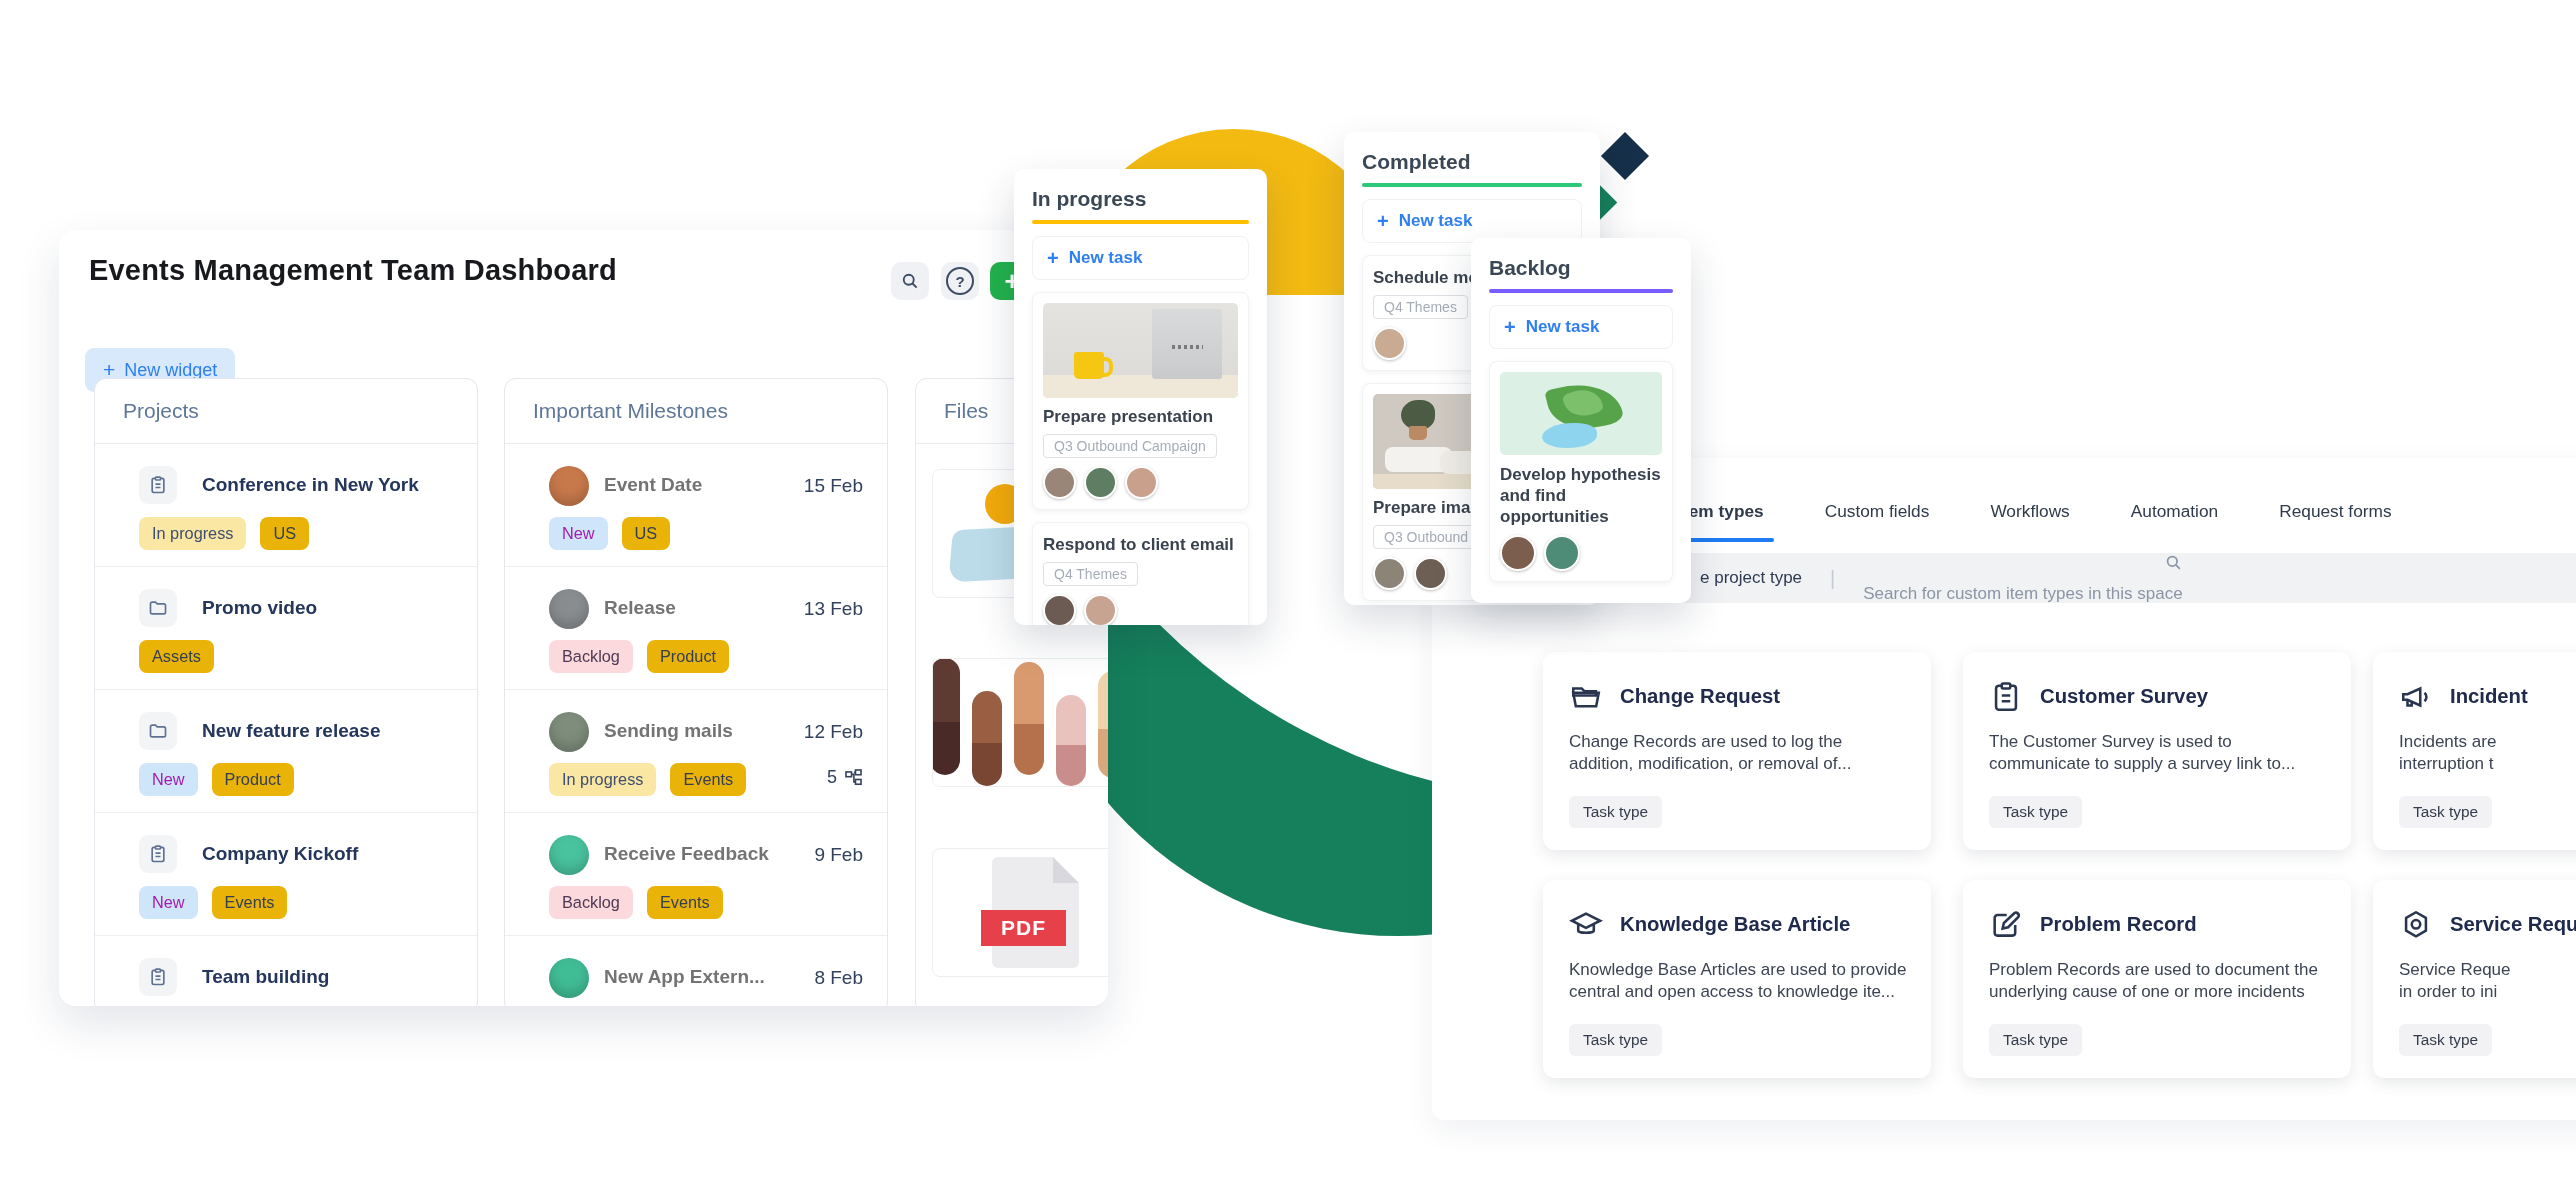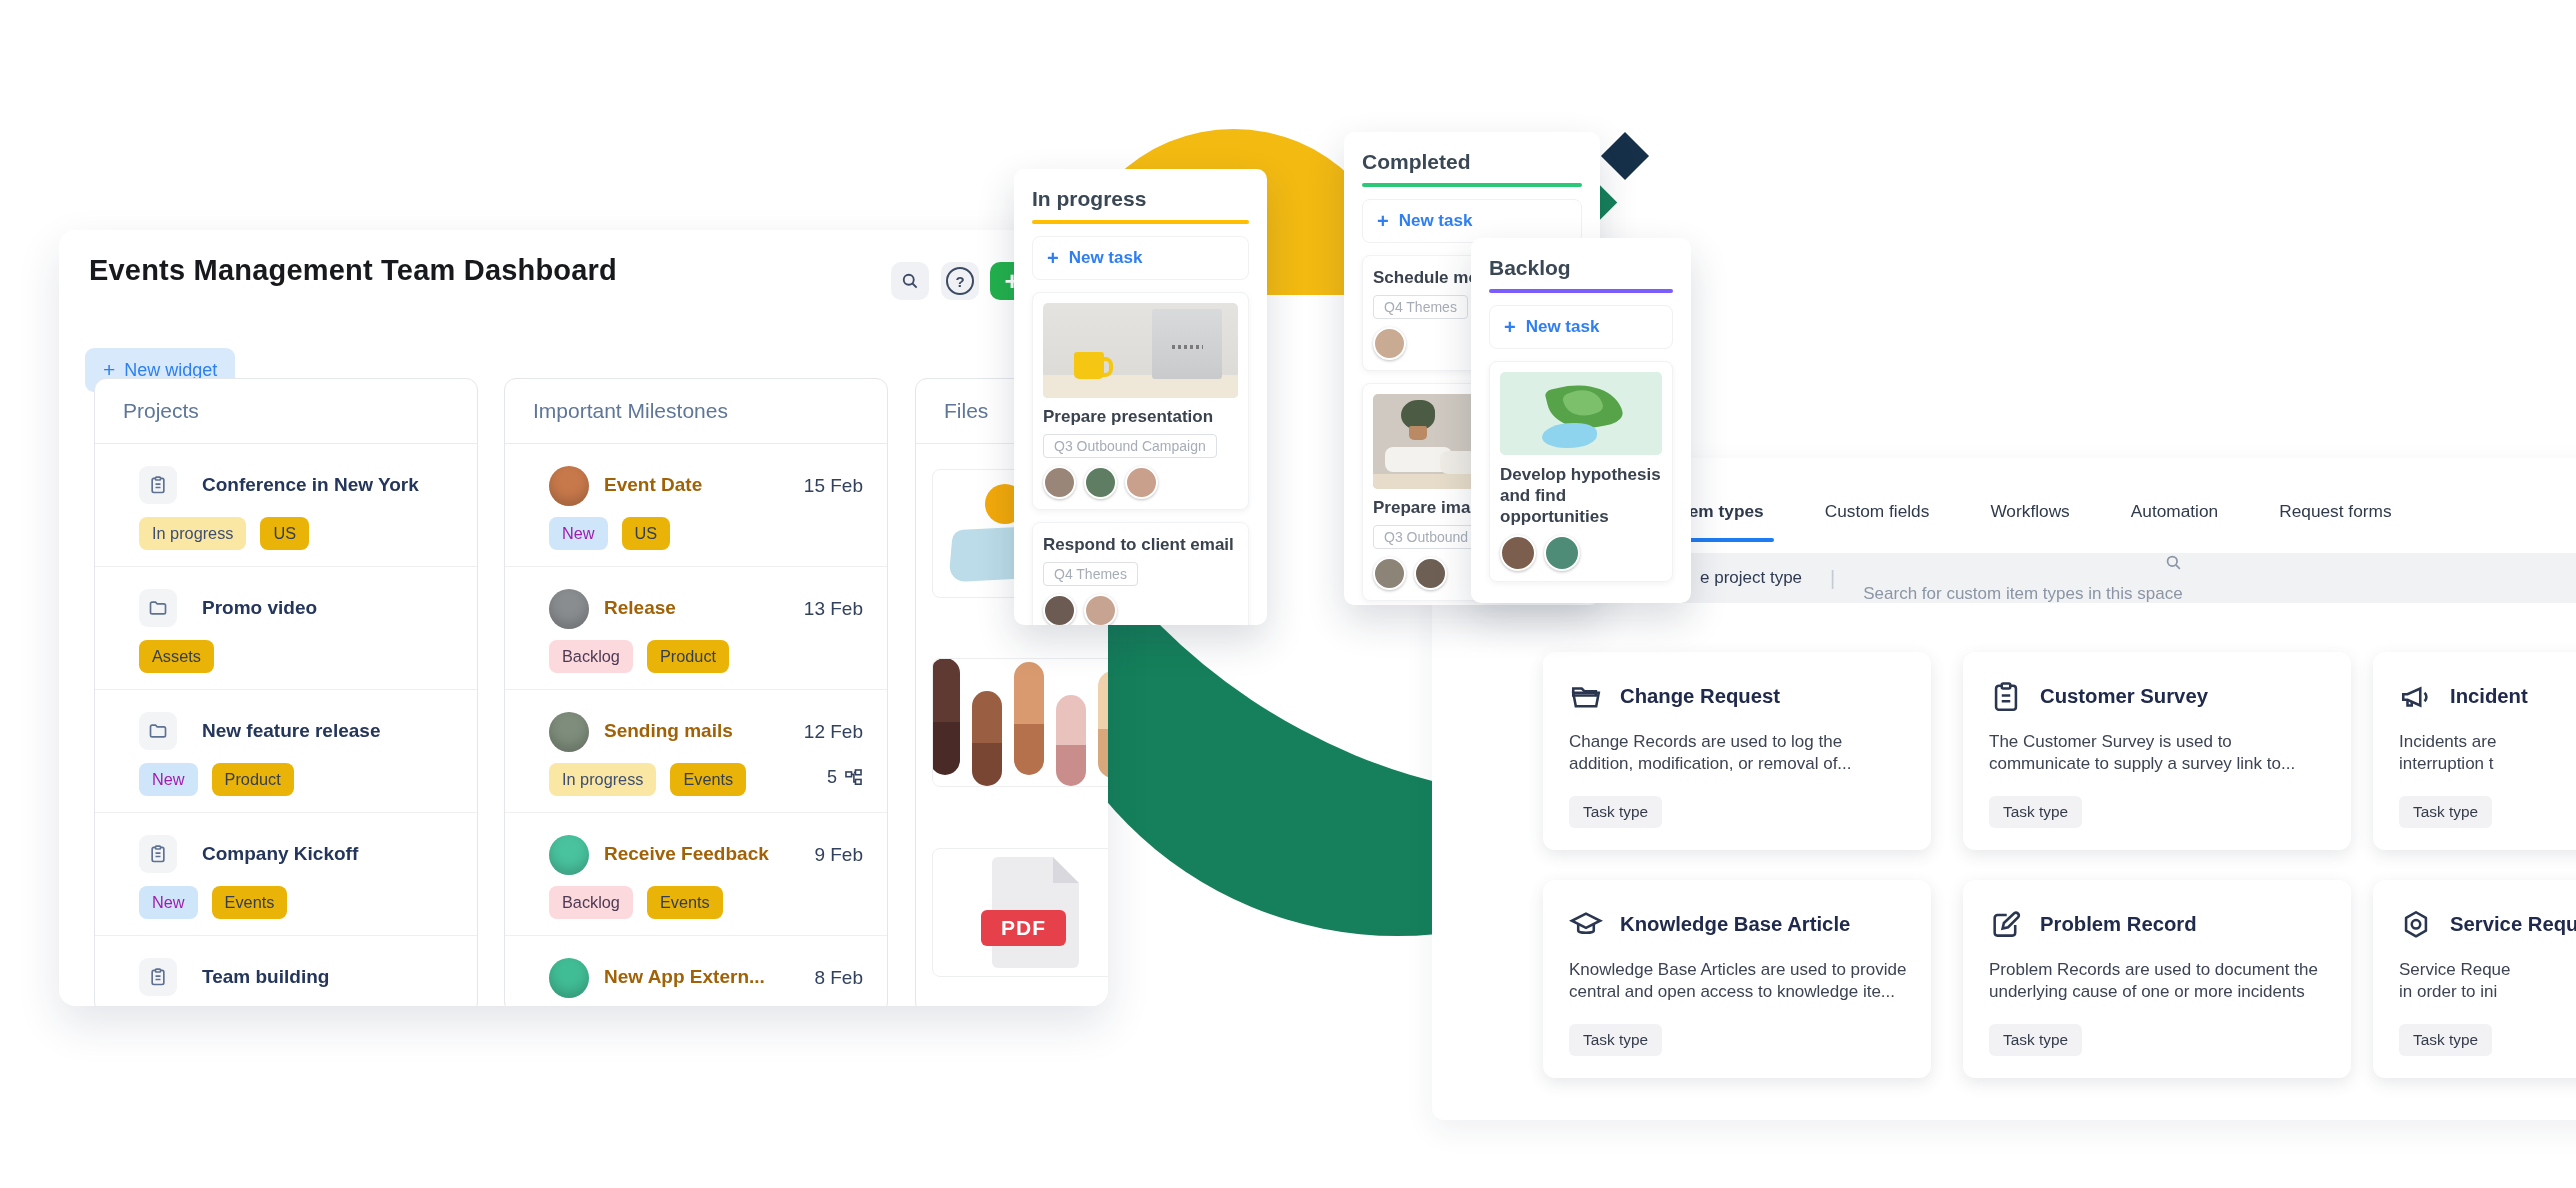--- a/index.html
+++ b/index.html
@@ -31,37 +31,37 @@
   .row-title{position:absolute;left:107px;top:30px;font-size:19px;font-weight:700;color:#24365B;white-space:nowrap;}
   .tags{position:absolute;left:44px;top:73px;display:flex;gap:14px;}
   .tag{display:inline-flex;align-items:center;height:33px;padding:0 13px;border-radius:8px;
        font-size:16.3px;background:#F1F2F3;color:#333E52;white-space:nowrap;}
   .tag.yellow{background:#F9E7A3;color:#3F4E70;}
   .tag.gray{background:#eab308;color:#333E52;}
   .tag.blue{background:#CFE5FA;color:#a21caf;}
   .tag.pink{background:#FBD9DD;color:#4F3A55;}
   .avatar{border-radius:50%;box-shadow:inset 0 -6px 12px rgba(0,0,0,.18);}
   .m-avatar{position:absolute;left:44px;top:22px;width:40px;height:40px;}
-  .m-name{position:absolute;left:99px;top:30px;font-size:19px;font-weight:700;color:#a16207;white-space:nowrap;}
+  .m-name{position:absolute;left:99px;top:30px;font-size:19px;font-weight:700;color:#737373;white-space:nowrap;}
   .m-date{position:absolute;right:24px;top:31px;font-size:19px;color:#32415E;}
   .m-count{position:absolute;right:24px;top:77px;display:flex;align-items:center;gap:7px;
            font-size:18px;color:#32415E;}
   .thumb{position:absolute;left:16px;width:206px;height:127px;border:1px solid #ECEEF0;border-radius:8px;
          background:#fff;overflow:hidden;}
   
   .art-abstract{background:#fff;}
   .dot-y{position:absolute;left:52px;top:14px;width:40px;height:40px;border-radius:50%;background:#F2A90A;}
   .blob-b{position:absolute;left:18px;top:57px;width:127px;height:52px;background:#BBDCE8;
           border-radius:10px 14px 40px 18px;transform:skewX(-8deg) rotate(-3deg);}
   .palette{display:flex;gap:12px;align-items:center;justify-content:center;height:100%;background:#fff;}
   .pill{width:30px;border-radius:15px;overflow:hidden;display:flex;flex-direction:column;}
   .pill .a{flex:1.2;} .pill .b{flex:1;}
   .pdf-page{position:absolute;left:59px;top:8px;width:87px;height:111px;background:#ECECEF;border-radius:6px;}
   .pdf-fold{position:absolute;right:0;top:0;width:0;height:0;border-left:26px solid #D8D8DE;border-top:26px solid #fff;}
-  .pdf-band{position:absolute;left:48px;top:61px;width:85px;height:36px;background:#E6404A;border-radius:6px;
+  .pdf-band{position:absolute;left:48px;top:61px;width:85px;height:36px;background:#E6404A;border-radius:0;
             display:flex;align-items:center;justify-content:center;color:#fff;font-size:21px;font-weight:700;letter-spacing:1px;}
   
   .kcol{background:#fff;border-radius:10px;box-shadow:0 16px 38px rgba(25,39,64,.16);padding:18px;box-sizing:border-box;overflow:hidden;}
   .k-head{font-size:21px;font-weight:600;color:#3A4754;}
   .k-line{height:4px;border-radius:2px;margin-top:9px;}
   .k-new{margin-top:12px;height:42px;border:1px solid #EFF1F3;border-radius:8px;display:flex;align-items:center;
          padding:0 14px;gap:10px;color:#2F7FF2;font-size:17px;font-weight:600;background:#fff;}
   .k-new .plus{font-size:20px;font-weight:700;}
   .kcard{margin-top:12px;border:1px solid #F0F2F4;border-radius:8px;background:#fff;
          box-shadow:0 2px 6px rgba(0,0,0,.05);padding:10px;box-sizing:border-box;}

